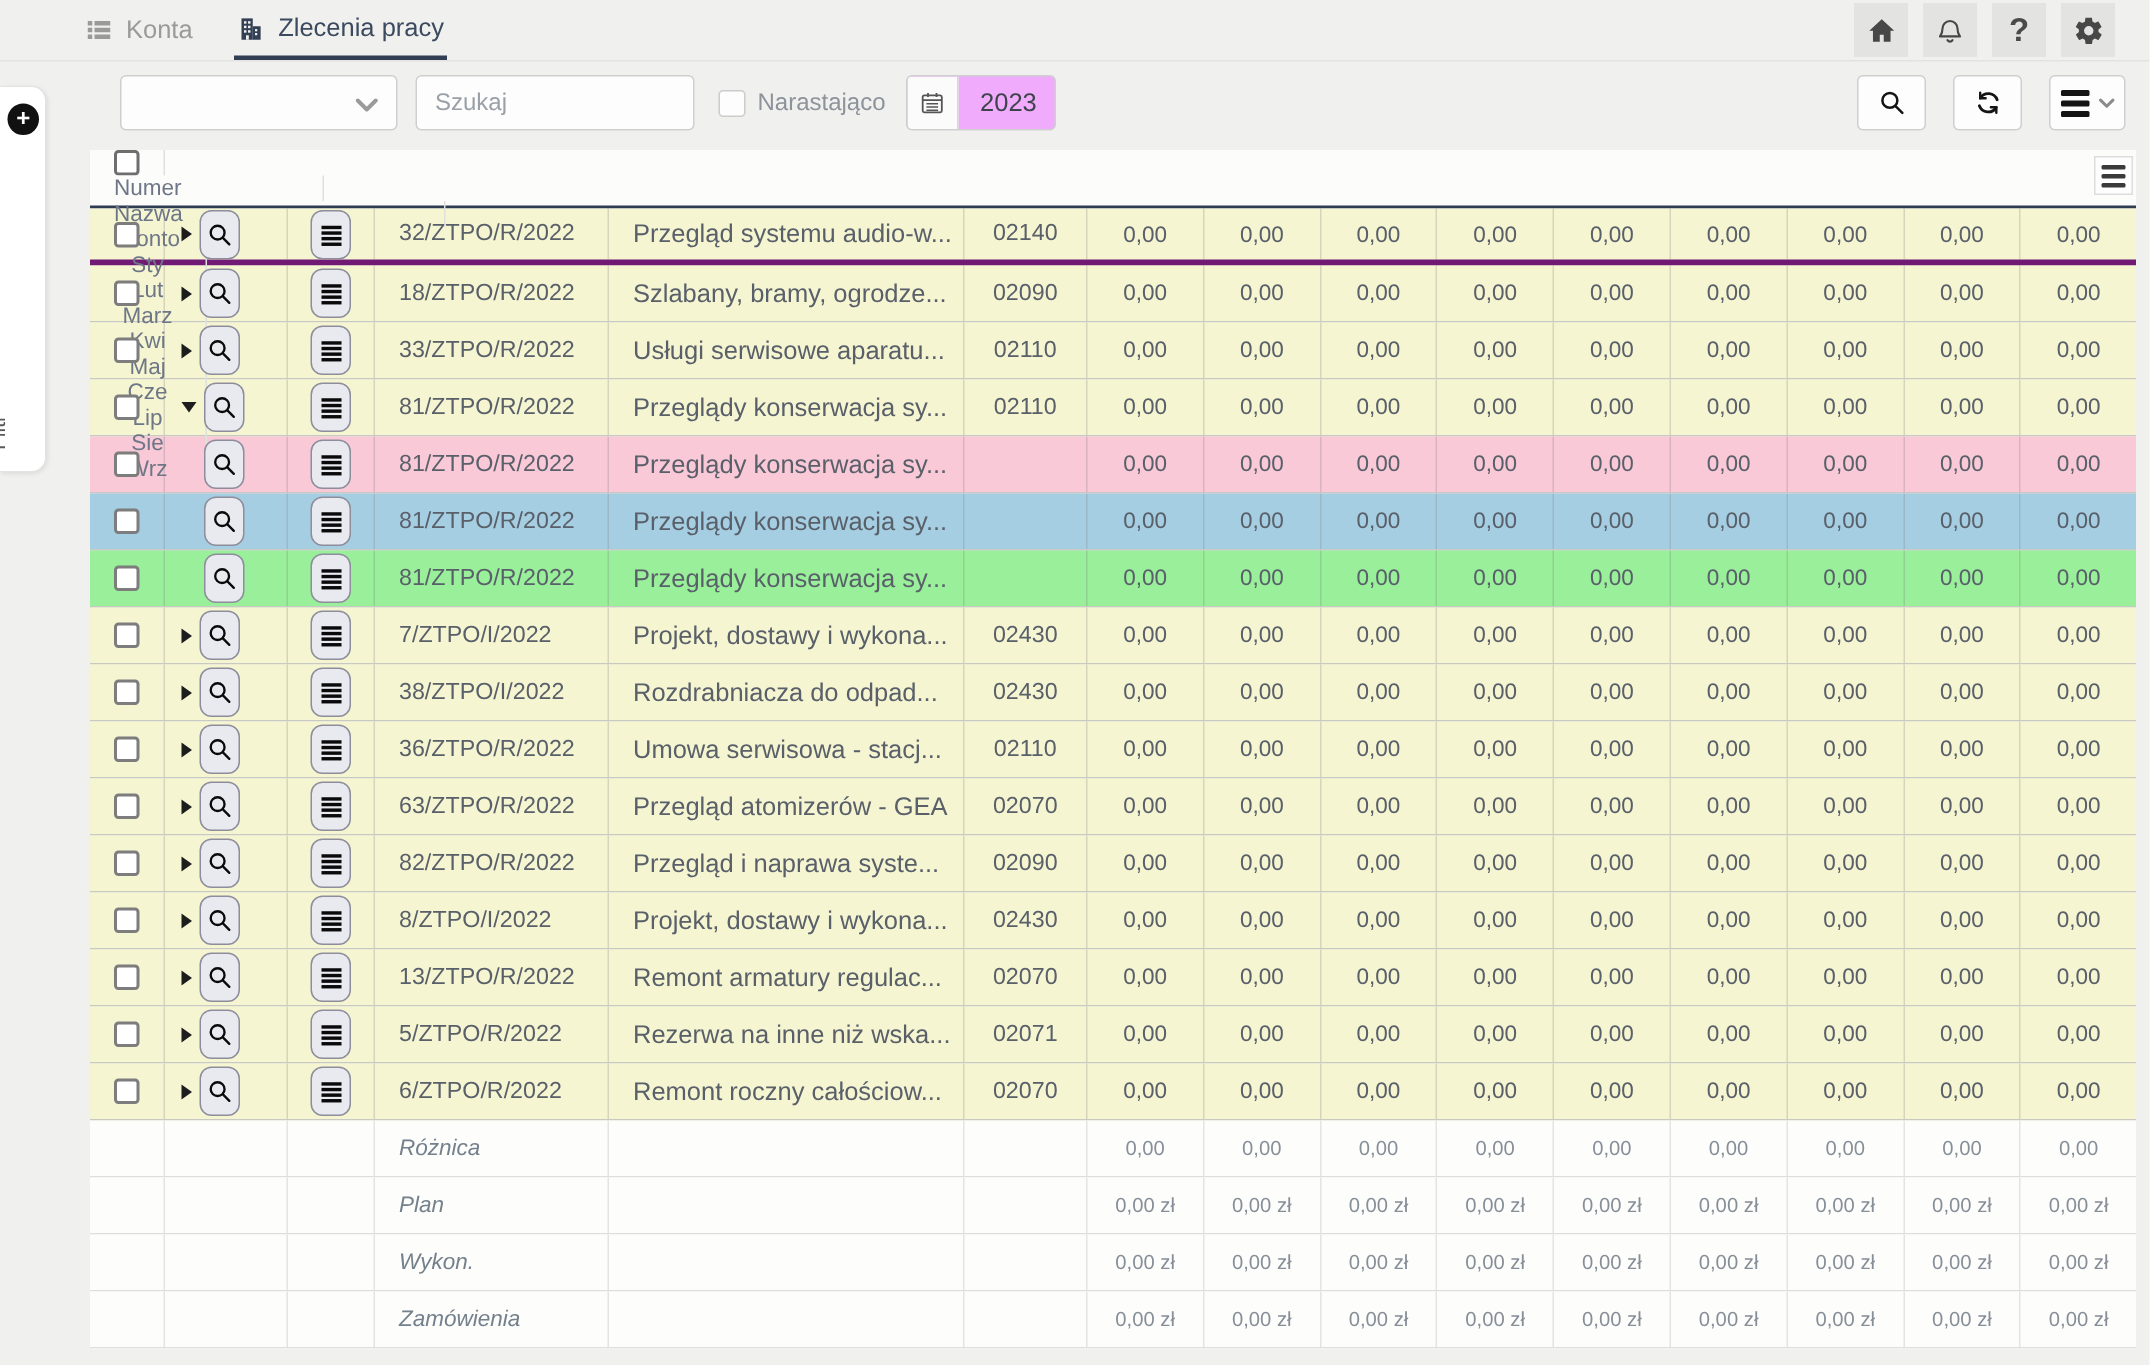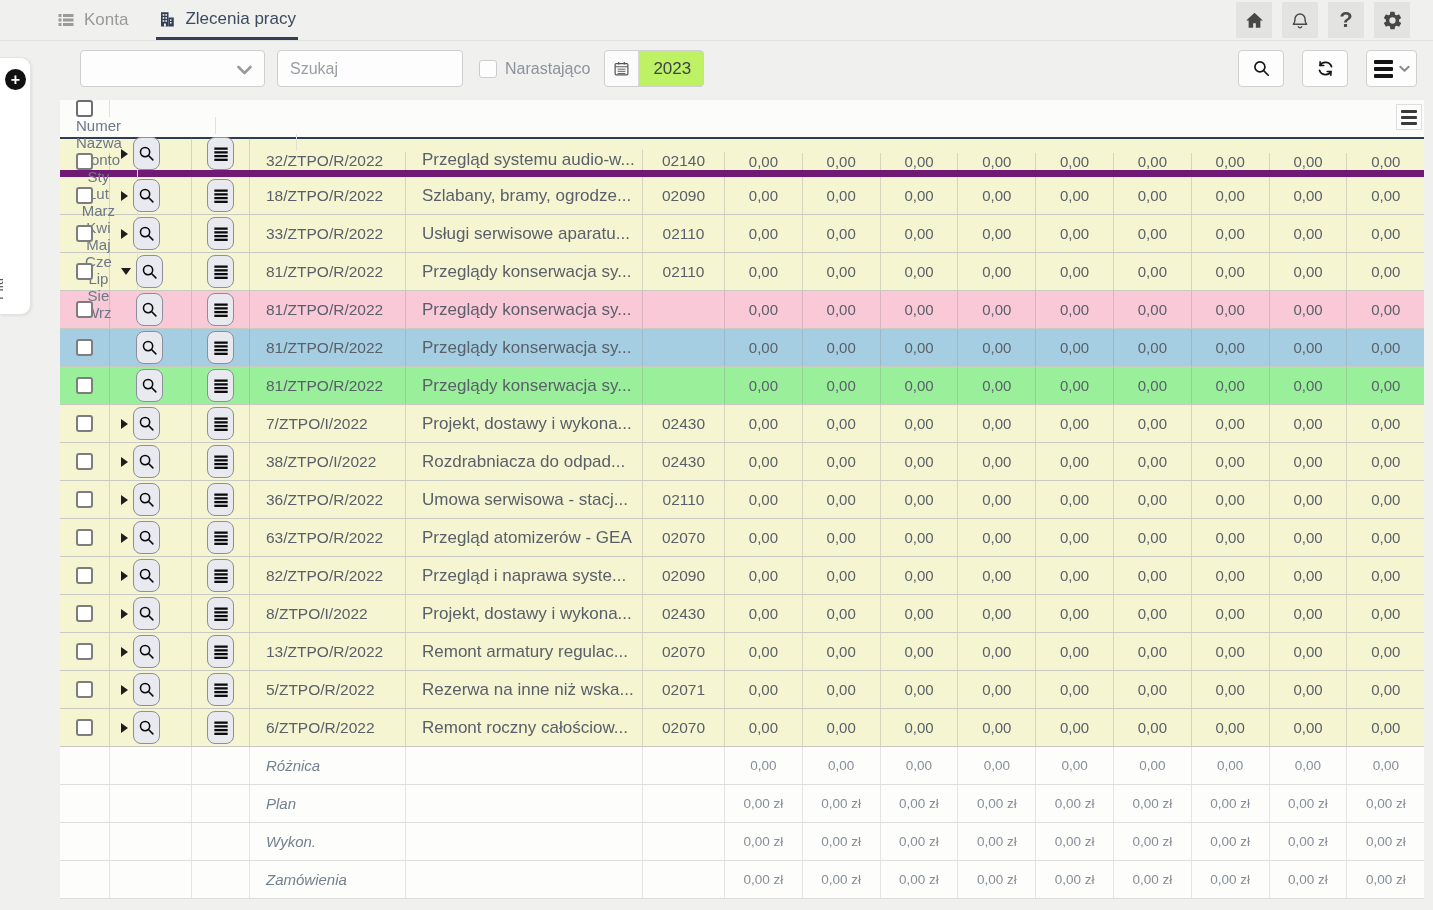--- a/index.html
+++ b/index.html
@@ -27,39 +27,39 @@
   .toolbar { position:absolute; top:50px; left:0; width:1433px; height:38px; }
   .tleft { position:absolute; left:57px; top:0; display:flex; align-items:center;padding-left:23px; }
   .ctrl { background:#fdfdfd; border:1px solid #cfcfcf; border-radius:4px; height:37px; }
   .select { width:185px; position:relative; cursor:pointer; margin-right:12px; }
   .select .chev { position:absolute; right:12px; top:14px; }
   .search-input { width:186px; padding:0 12px; font-size:16px; color:#444; font-family:"Liberation Sans",sans-serif; outline:none; margin-right:16px; }
   .search-input::placeholder { color:#9aa0a8; }
   .chk-wrap { display:flex; align-items:center; gap:8px; margin-right:14px; cursor:pointer; }
   .chk { width:18px; height:18px; background:#fdfdfd; border:1px solid #ccc; border-radius:3px; }
   .chk-label { font-size:16px; color:#8d939b; }
-  .yeargroup { display:flex; height:37px; border:1px solid #cfcfcf; border-radius:4px; background:#bef264; overflow:hidden; }
+  .yeargroup { display:flex; height:37px; border:1px solid #cfcfcf; border-radius:4px; background:#f0abfc; overflow:hidden; }
   .calbtn { width:34px; display:flex; align-items:center; justify-content:center; border-right:1px solid #d8d8d8; cursor:pointer; background:#fbfbfb; }
   .yearinput { width:64px; border:none; outline:none; font-size:17px; color:#3d434b; padding:0 0 0 14px; background:transparent; font-family:"Liberation Sans",sans-serif; }
   .tright { position:absolute; right:16px; top:0; display:flex; gap:18px; }
   .toolbtn { background:#fdfdfd; border:1px solid #cfcfcf; border-radius:4px; height:37px; display:flex; align-items:center; justify-content:center; cursor:pointer; }
   .toolbtn.sq { width:46px; }
   .menubtn { width:51px; gap:6px; }
 
   
   .filterpanel { position:absolute; left:0; top:57px; width:31px; height:258px; background:#fff; border:1px solid #e3e3e3; border-left:none; border-radius:0 10px 10px 0; box-shadow:1px 1px 3px rgba(0,0,0,0.08); }
   .pluscircle { position:absolute; left:5px; top:11px; width:21px; height:21px; background:#111; border-radius:50%; color:#fff; display:flex; align-items:center; justify-content:center; font-size:16px; font-weight:bold; cursor:pointer; line-height:1; }
   .filterlabel { position:absolute; left:6px; bottom:14px; transform:rotate(-90deg); transform-origin:left bottom; font-size:14px; color:#5a5a5a; white-space:nowrap; }
 
   
   .grid { position:absolute; left:60px; top:100px; width:1364px; overflow:hidden; background:#fff; }
   .trow, .hrow, .frow { display:flex; width:1370px; }
   .hrow { height:39px; background:#fcfcfb; border-bottom:2px solid #2e3d52;flex-direction:column; }
   .trow { height:38px; border-bottom:1px solid #c9c9c4; }
-  .trow.selected { border-bottom:7px solid #701a75;align-items:flex-end; }
+  .trow.selected { border-bottom:4px solid #701a75; }
   .frow { height:38px; background:#fdfdfc; border-bottom:1px solid #dedede; }
   .cell { flex:none; display:flex; align-items:center; border-right:1px solid rgba(120,120,120,0.25); overflow:hidden; }
   .hrow .cell { border-right:1px solid #e0e0dd; color:#6e7787; font-size:15px; }
   .frow .cell { border-right:1px solid #e4e4e2; }
   .c-check { width:50px; justify-content:center; }
   .c-btn1 { width:82px; padding-left:11px; gap:5px; }
   .c-btn2 { width:58px; justify-content:center; }
   .c-numer { width:156px; padding-left:16px; font-size:15.5px; }
   .c-nazwa { width:237px; padding-left:16px; font-size:17px; }
   .c-konto { width:82px; justify-content:center; font-size:15.5px; }

